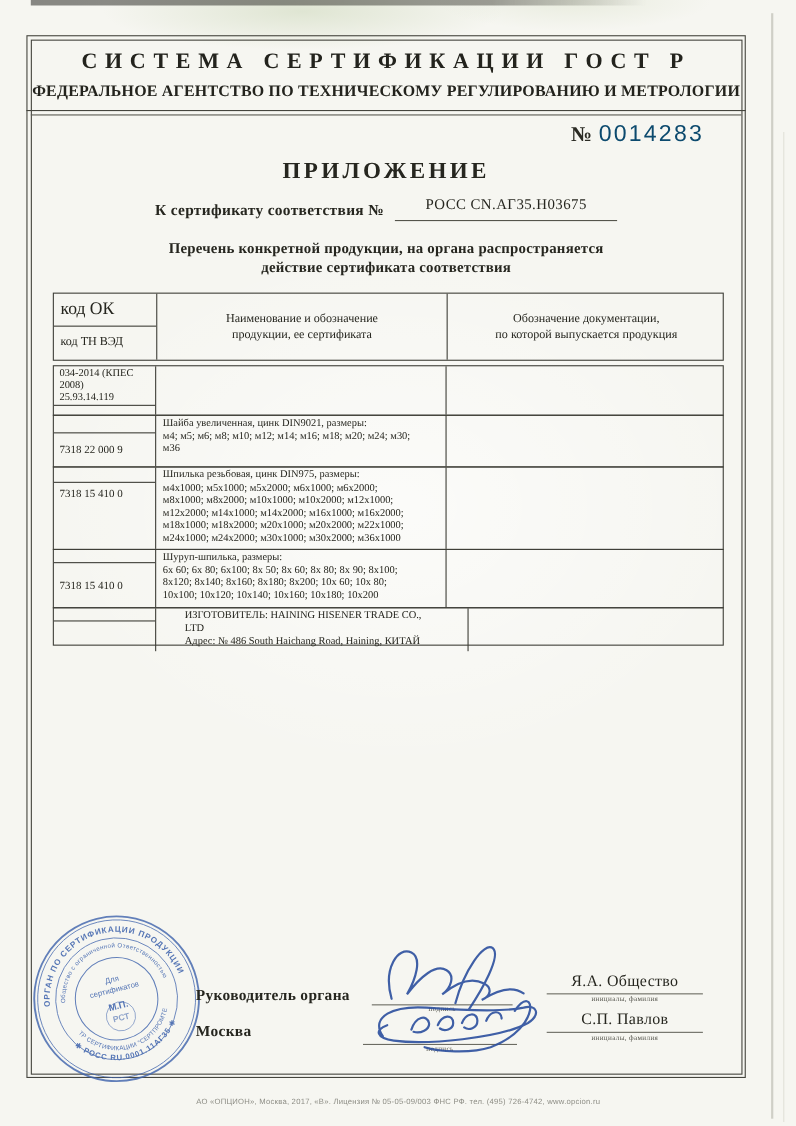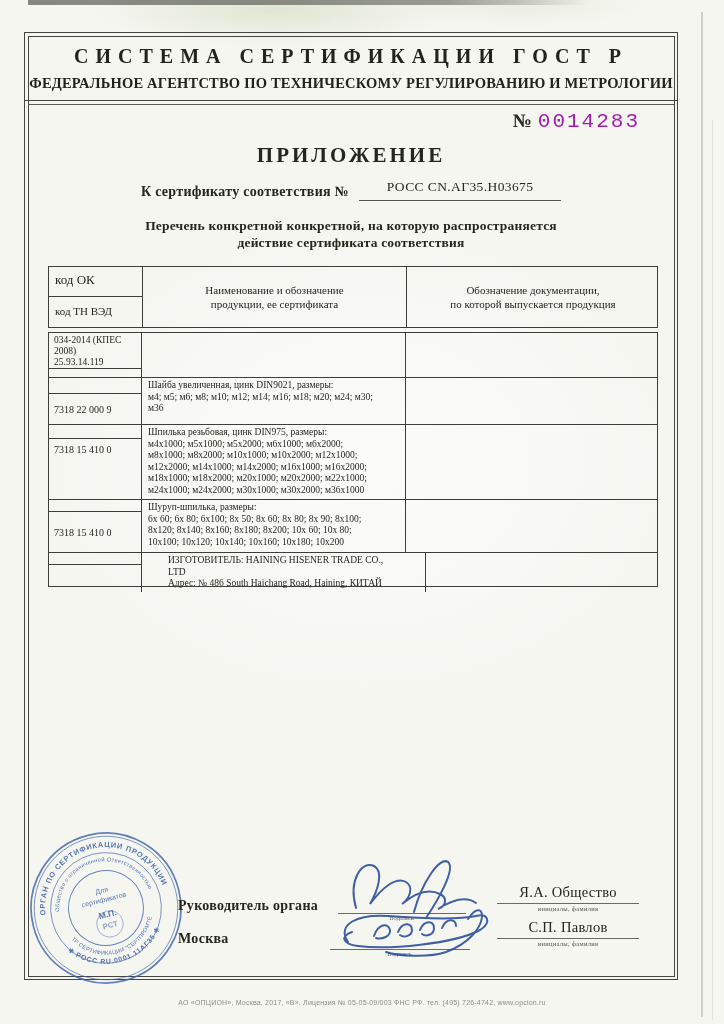--- a/index.html
+++ b/index.html
@@ -30,43 +30,43 @@
 
   
   .headbox { position:absolute; left:24px; top:32px; width:654px; height:69px;
     border-bottom:1.6px solid #45453e; text-align:center; padding-top:13px; }
   .headline2 { position:absolute; left:28px; top:104px; width:646px; border-top:1px solid #5a5a52; }
   .h-system { font-size:20px; font-weight:bold; letter-spacing:7px; color:#23231d; }
   .h-agency { font-size:14.5px; font-weight:bold; letter-spacing:.2px; margin-top:7px; color:#23231d; }
 
   .serial { position:absolute; left:0; right:84px; top:110px; text-align:right; white-space:nowrap; }
   .serial .pref { font-size:19px; font-weight:bold; color:#2b2b24; margin-right:6px; }
-  .serial .num { font-family:Liberation Mono, monospace;
-    font-size:21px; letter-spacing:2px; color:#a21caf; }
+  .serial .num { font-family:Liberation Sans, sans-serif;
+    font-size:21px; letter-spacing:2px; color:#0c4a6e; }
 
   .doc-title { position:absolute; left:24px; top:143px; width:654px; text-align:center;
     font-size:21px; font-weight:bold; letter-spacing:3px; }
 
   .certline { position:absolute; left:24px; top:182px; width:654px; text-align:center; white-space:nowrap; }
   .certline .lbl { font-size:14px; font-weight:bold; letter-spacing:.3px; }
   .certnum { display:inline-block; min-width:202px; border-bottom:1px solid #55554c;
     margin-left:10px; text-align:center; }
   .certnum .raise { position:relative; top:-5px; font-size:13.5px; letter-spacing:.4px; }
 
   .subtitle { position:absolute; left:24px; top:217px; width:654px; text-align:center;
     font-size:13.5px; font-weight:bold; line-height:17px; letter-spacing:.2px; }
 
   
   .tbl { position:absolute; left:48px; top:266px; width:610px; font-size:10px; }
   .grid3 { display:grid; grid-template-columns:93px 264px 253px; }
   .thead { border:1px solid #3f3f38; height:62px; }
   .th { border-left:1px solid #3f3f38; display:flex; align-items:center; justify-content:center;
     text-align:center; font-size:11px; line-height:14px; padding:2px 4px; }
   .thc1 { display:flex; flex-direction:column; }
-  .thc1 .kok { flex:0 0 30px; border-bottom:1px solid #3f3f38; padding:5px 6px 0; font-size:13px; }
+  .thc1 .kok { flex:0 0 30px; border-bottom:1px solid #3f3f38; padding:5px 6px 0; font-size:16px; }
   .thc1 .ktn { flex:1; padding:8px 6px 0; font-size:11px; }
 
   .trow { border:1px solid #3f3f38; margin-top:-1px; }
   .trow.first { margin-top:4px; }
   .cl { display:flex; flex-direction:column; border-right:1px solid #3f3f38; font-size:9.5px; }
   .cl .ca { border-bottom:1px solid #3f3f38; padding:2px 5px 0; line-height:11px; }
   .cl .cb { flex:1; display:flex; align-items:center; padding:0 5px; font-size:10px; }
   .cm { border-right:1px solid #3f3f38; padding:2px 6px; font-size:9.5px; line-height:11.6px; }
   .cr {}
   .pre { white-space:pre-line; }
@@ -120,21 +120,21 @@
     <span class="pref">№</span><span class="num">0014283</span>
   </div>
 
   <div class="doc-title">ПРИЛОЖЕНИЕ</div>
 
   <div class="certline">
     <span class="lbl">К сертификату соответствия №</span><span class="certnum"><span class="raise">РОСС CN.АГ35.Н03675</span></span>
   </div>
 
   <div class="subtitle">
-    <div>Перечень конкретной конкретной,  на которую распространяется</div>
+    <div>Перечень конкретной продукции,  на органа распространяется</div>
     <div>действие сертификата соответствия</div>
   </div>
 
   <div class="tbl">
 
     <div class="thead grid3">
       <div class="thc1">
         <div class="kok">код ОК</div>
         <div class="ktn">код ТН ВЭД</div>
       </div>

